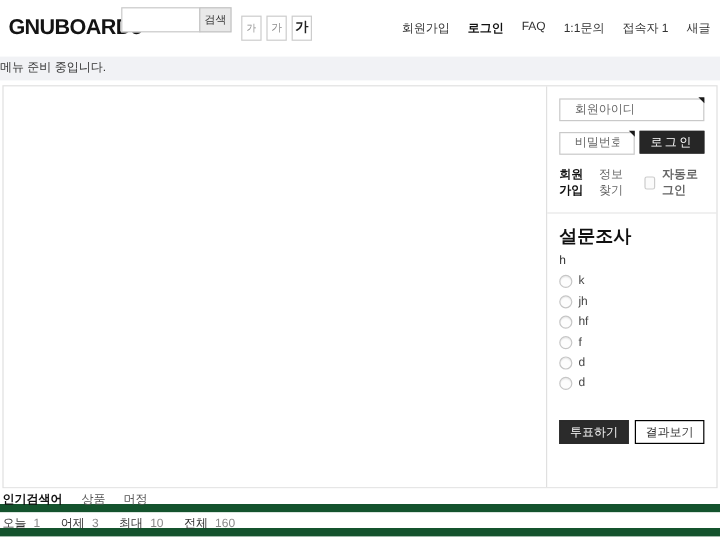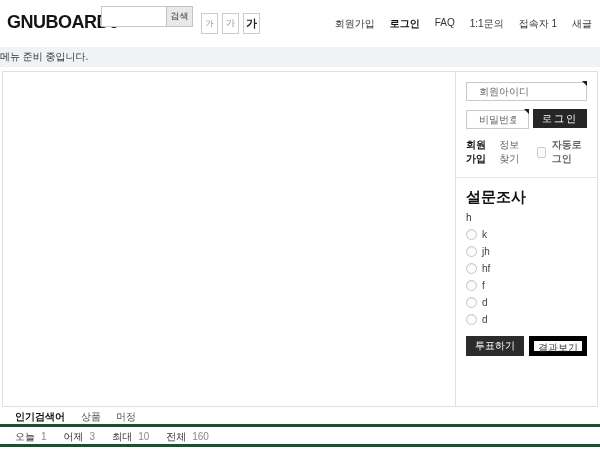--- a/index.html
+++ b/index.html
@@ -59,29 +59,29 @@
 
   
   .poll { padding-top:10px; }
   .poll-title { font-size:15px; font-weight:bold; color:#111; }
   .poll-subject { font-size:10px; color:#333; margin-top:5px; }
   .poll-opt { display:flex; align-items:center; gap:5px; margin-top:6px; }
   .radio { width:11px; height:11px; border:1px solid #c6c6c6; border-radius:50%;
     background:#fdfdfd; box-shadow:inset 0 1px 1px rgba(0,0,0,.08); cursor:pointer;
     flex:0 0 auto; }
   .poll-opt span.lbl { font-size:10px; color:#444; cursor:pointer; }
-  .poll-btns { display:flex; gap:5px; margin-top:11px; }
+  .poll-btns { display:flex; gap:5px; margin-top:25px; }
   .vote-btn { width:59px; height:20px; background:#2b2b2b; border:1px solid #2b2b2b;
     color:#fff; font-size:10px; cursor:pointer; padding:0; font-family:inherit; }
-  .result-btn { width:59px; height:20px; background:#fff; border:5px solid #000000;
+  .result-btn { width:59px; height:20px; background:#fff; border:1px solid #000000;
     color:#333; font-size:10px; cursor:pointer; padding:0; font-family:inherit; }
 
   
-  .bottom-row { height:20px; line-height:20px; border-bottom:3px solid #14532d;
-    font-size:10px; display:flex; padding-left:15px; background:#fff; }
+  .bottom-row { height:20px; line-height:20px; border-bottom:7px solid #14532d;
+    font-size:10px; display:flex; padding-left:2px; background:#fff; }
   .bottom-label { font-weight:bold; color:#111; width:66px; flex:0 0 auto; }
   .kw { color:#555; margin-right:15px; text-decoration:none; cursor:pointer; }
   .stat { margin-right:17px; white-space:nowrap; }
   .stat .nm { color:#333; }
   .stat .vl { color:#888; margin-left:6px; }
 </style>
 </head>
 <body>
 
 <div class="header">

